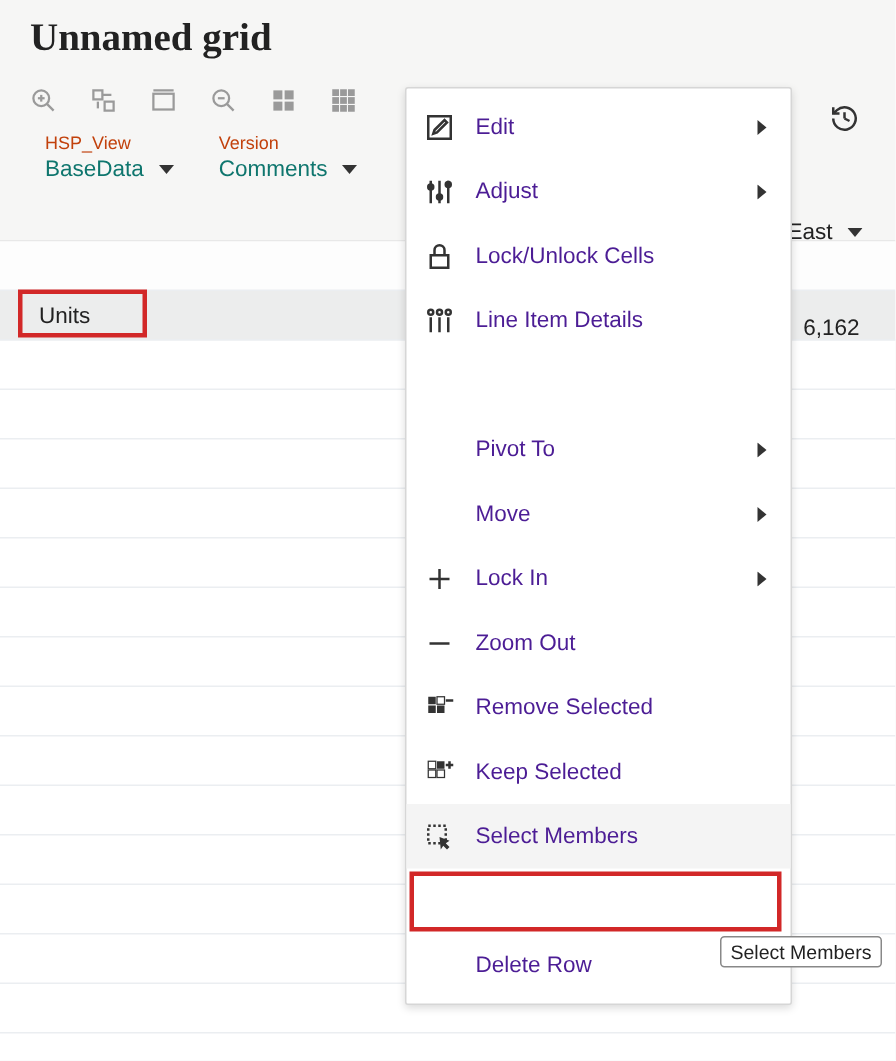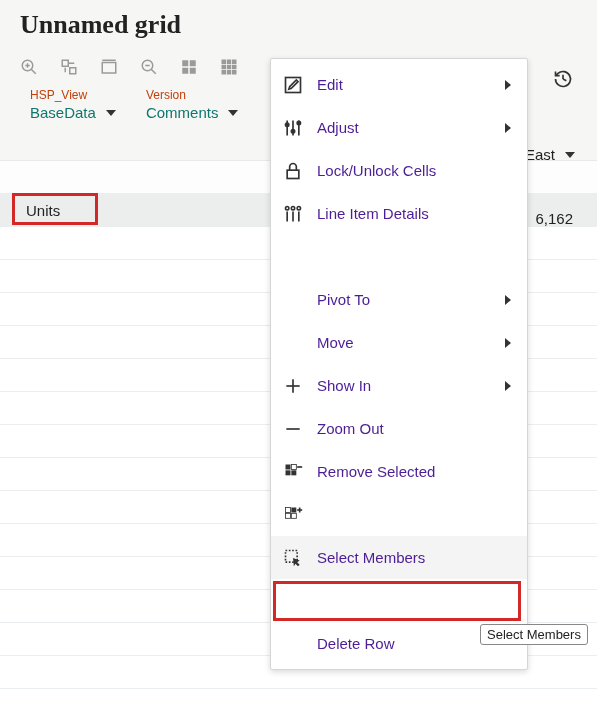--- a/index.html
+++ b/index.html
@@ -360,21 +360,21 @@
       </span>
   </div>
 
   <div class="menu-item">
     <span class="menu-icon">
       <svg viewBox="0 0 24 24" fill="none" stroke="#333" stroke-width="2">
           <line x1="12" y1="4" x2="12" y2="20"></line>
           <line x1="4" y1="12" x2="20" y2="12"></line>
         </svg>
     </span>
-    <span class="menu-label">Show In</span>
+    <span class="menu-label">Lock In</span>
     <span class="submenu-arrow">
         <svg viewBox="0 0 10 10">
           <polygon points="2,0 8,5 2,10" fill="#333"></polygon>
         </svg>
       </span>
   </div>
 
   <div class="menu-item">
     <span class="menu-icon">
       <svg viewBox="0 0 24 24" fill="none" stroke="#333" stroke-width="2">
@@ -401,20 +401,21 @@
     <span class="menu-icon">
       <svg viewBox="0 0 24 24" fill="#333">
           <rect x="3" y="3" width="6" height="6" fill="none" stroke="#333"></rect>
           <rect x="3" y="10" width="6" height="6" fill="none" stroke="#333"></rect>
           <rect x="10" y="3" width="6" height="6"></rect>
           <rect x="10" y="10" width="6" height="6" fill="none" stroke="#333"></rect>
           <line x1="17" y1="6" x2="23" y2="6" stroke="#333" stroke-width="2"></line>
           <line x1="20" y1="3" x2="20" y2="9" stroke="#333" stroke-width="2"></line>
         </svg>
     </span>
+    <span class="menu-label">Keep Selected</span>
   </div>
 
   <div class="menu-item hovered">
     <span class="menu-icon">
       <svg viewBox="0 0 24 24" fill="none" stroke="#333" stroke-width="2">
           <rect x="3" y="3" width="14" height="14" stroke-dasharray="2 2"></rect>
           <path d="M12 12l8 3-3 2 3 3-2 2-3-3-2 3z" fill="#333" stroke="none"></path>
         </svg>
     </span>
     <span class="menu-label">Select Members</span>

